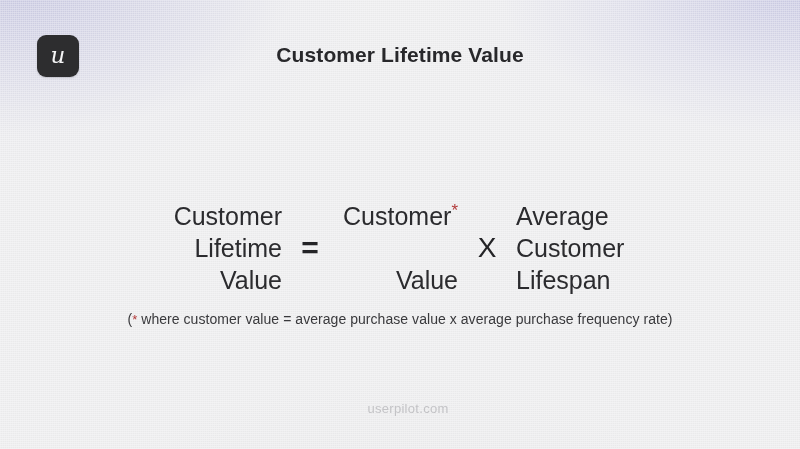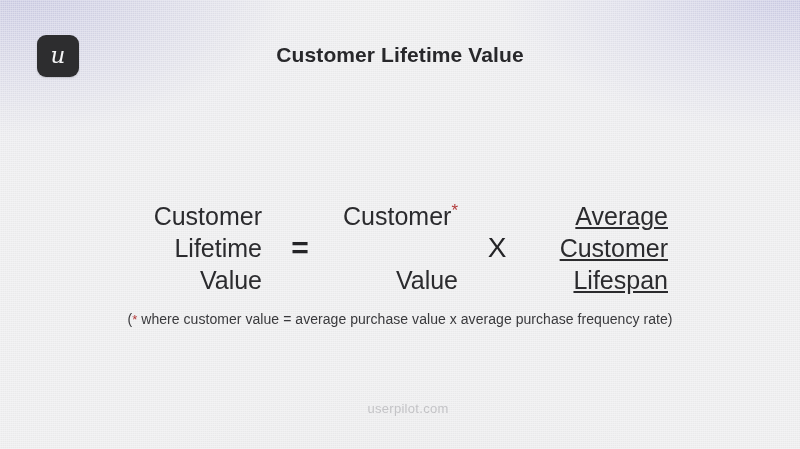--- a/index.html
+++ b/index.html
@@ -77,35 +77,35 @@
 
   
   #formula {
     position: absolute;
     left: 0;
     right: 0;
     top: 168px;
     display: flex;
     align-items: center;
     justify-content: center;
-    gap: 10px;
+    gap: 0;
   }
   .term {
     font-size: 25px;
     font-weight: 400;
     color: #2b2b2e;
     line-height: 1.28;
     white-space: pre-line;
   }
   .term.right-al { text-align: right; }
   .term.center-al { text-align: center; }
 
   #term-lhs { width: 130px; text-align: right; }
   #term-cv  { width: 120px; text-align: right; position: relative; }
-  #term-acl { width: 132px; text-align: right; text-decoration: underline; }
+  #term-acl { width: 132px; text-align: left; }
 
   .op {
     color: #242427;
     text-align: center;
   }
   #op-equals {
     width: 56px;
     font-size: 30px;
     font-weight: bold;
     line-height: 1;

